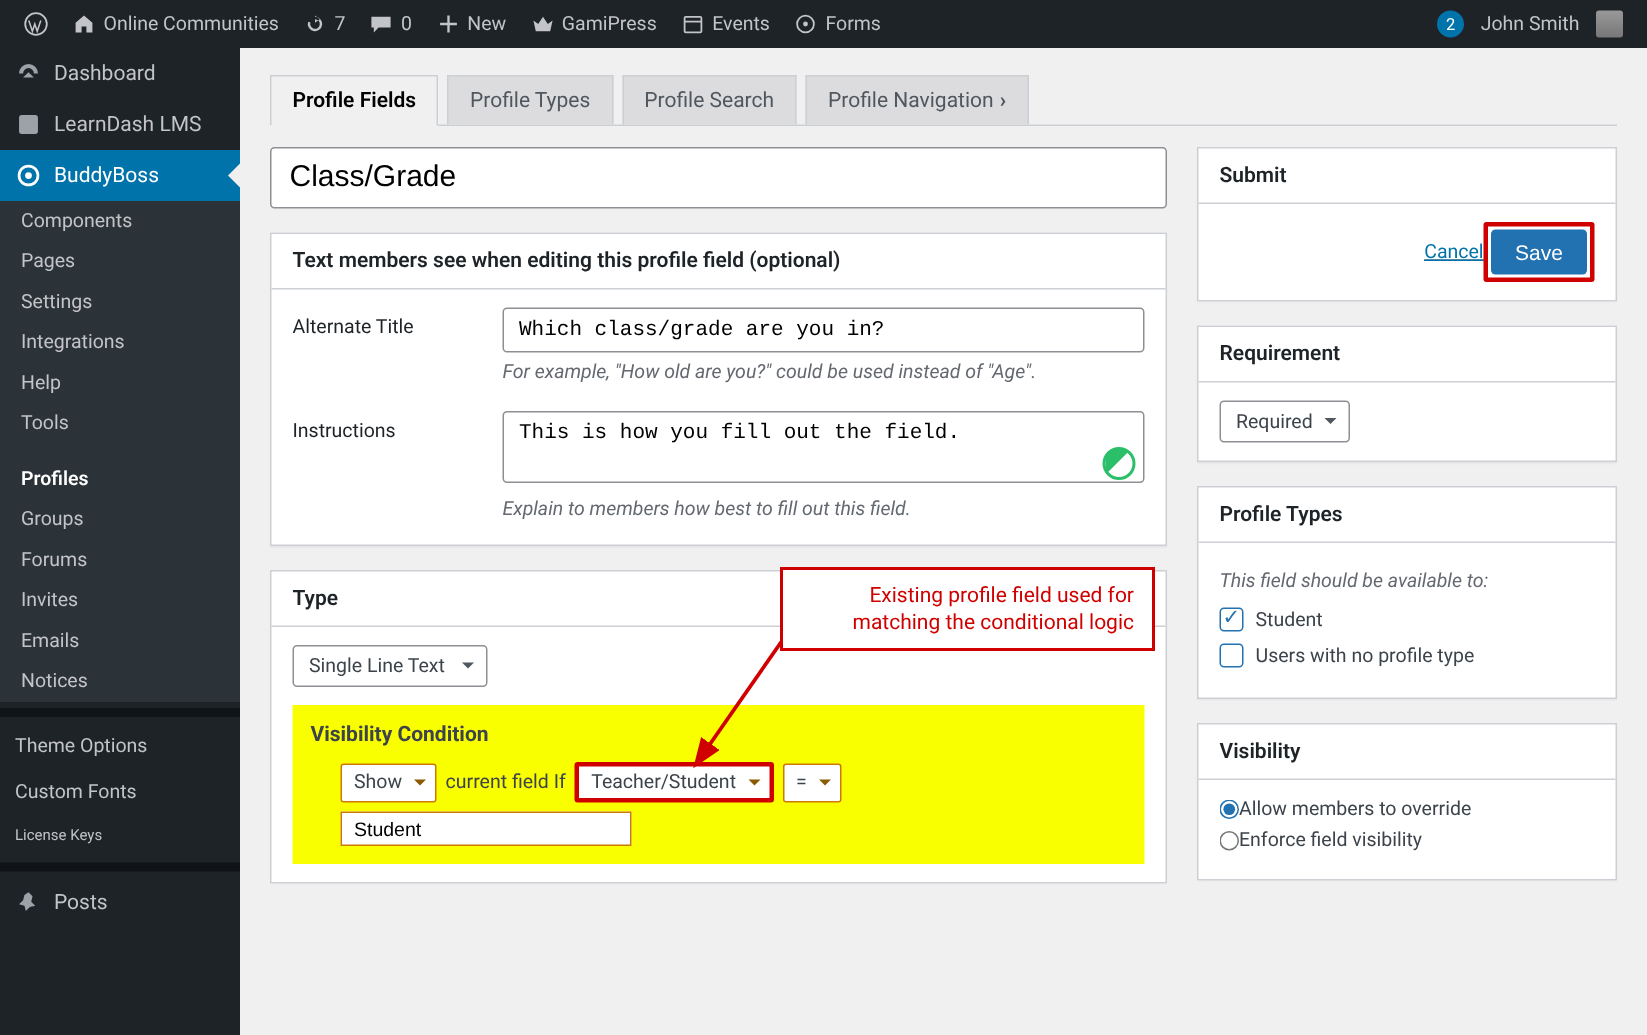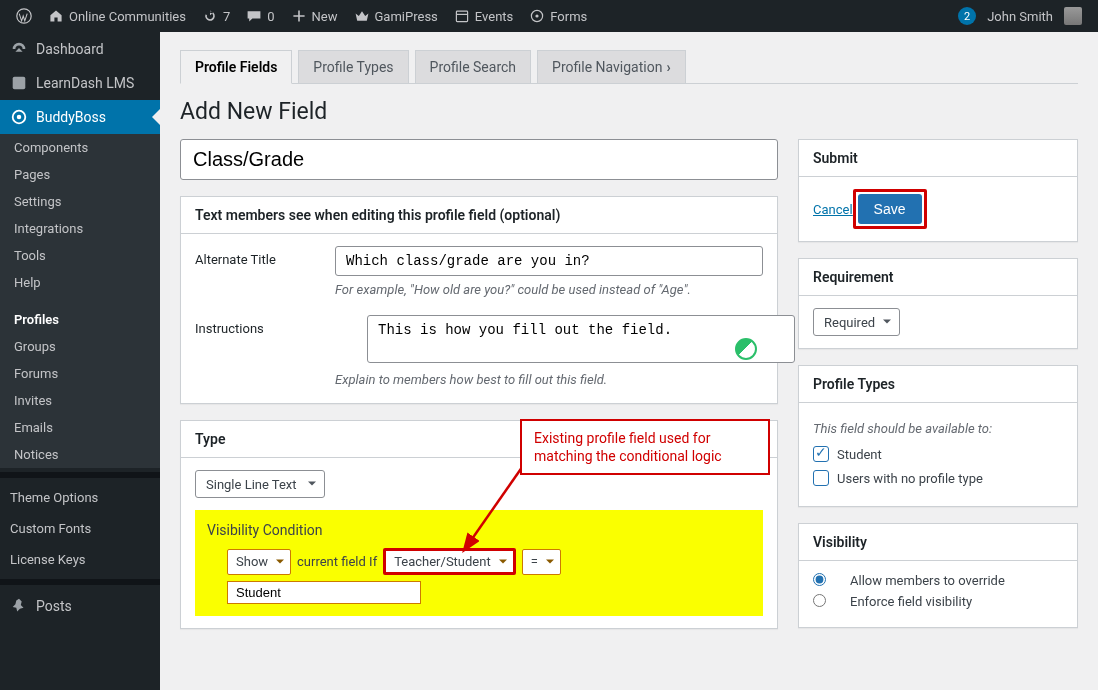--- a/index.html
+++ b/index.html
@@ -119,53 +119,53 @@
   }
   .postbox .hndle{padding:10px 14px;font-weight:600;font-size:14px;color:#1d2327;border-bottom:1px solid #ccd0d4;}
   .postbox .inside{padding:12px 14px;}
 
   .field-row{display:flex;margin-bottom:18px;}
   .field-row label{width:140px;padding-top:6px;color:#1d2327;}
   .field-row .ctrl{flex:1;}
   .field-row input[type=text], .field-row textarea{
     width:100%;border:1px solid #8c8f94;border-radius:3px;padding:6px 10px;font-size:14px;font-family:Liberation Mono, monospace;background:#fff;
   }
-  .field-row textarea{height:48px;resize:none;margin-left:32px;}
+  .field-row textarea{height:48px;resize:none;}
   .hint{font-style:italic;color:#646970;margin-top:6px;font-size:13px;}
 
   .select-like {
     border:1px solid #8c8f94;border-radius:3px;padding:4px 24px 4px 10px;background:#fff;display:inline-flex;align-items:center;min-height:28px;position:relative;font-size:13px;cursor:pointer;
   }
   .select-like::after{content:"";position:absolute;right:8px;top:50%;transform:translateY(-30%);border:4px solid transparent;border-top-color:#50575e;}
 
   
   .cond-box{
     background:#faff00;padding:12px;margin-top:12px;
   }
-  .cond-box h4{font-weight:400;font-size:14px;margin-bottom:10px;}
+  .cond-box h4{font-weight:700;font-size:14px;margin-bottom:10px;}
   .cond-row{display:flex;flex-wrap:wrap;gap:6px;align-items:center;margin-left:20px;}
   .cond-select{
     border:1.5px solid #cc7a00;border-radius:2px;padding:3px 22px 3px 8px;background:#fff;position:relative;min-height:26px;display:inline-flex;align-items:center;font-size:13px;
   }
   .cond-select::after{content:"";position:absolute;right:6px;top:50%;transform:translateY(-30%);border:4px solid transparent;border-top-color:#8a5a00;}
   .cond-text{font-size:13px;}
   .cond-input{border:1.5px solid #cc7a00;padding:3px 8px;font-size:13px;min-width:120px;background:#fff;}
   .red-outline{border:3px solid #d00000 !important;}
 
   
-  .submit-actions{display:flex;justify-content:flex-start;align-items:center;text-decoration:underline;}
+  .submit-actions{display:flex;justify-content:flex-end;align-items:center;text-decoration:underline;}
   .cancel-link{color:#0073aa;text-decoration:underline;cursor:pointer;}
   .save-btn{background:#2271b1;color:#fff;border:none;padding:7px 16px;font-size:14px;border-radius:3px;cursor:pointer;}
   .save-btn-wrap{border:3px solid #d00000;padding:2px;display:inline-block;border-radius:2px;}
 
   .check-list label{display:flex;align-items:center;gap:8px;margin-bottom:8px;font-size:13px;}
   .check-list input[type=checkbox]{width:16px;height:16px;border:1.5px solid #2271b1;border-radius:3px;appearance:none;position:relative;cursor:pointer;}
   .check-list input[type=checkbox]:checked::after{content:"✓";position:absolute;color:#2271b1;font-size:14px;left:1px;top:-3px;}
 
-  .radio-list label{display:flex;align-items:flex-start;gap:24px;margin-bottom:6px;font-size:13px;}
+  .radio-list label{display:flex;align-items:center;gap:0;margin-bottom:6px;font-size:13px;}
   .radio-list input[type=radio]{accent-color:#2271b1;}
 
   
   .callout-box{
     position:absolute;
     border:2px solid #d00000;
     background:#fff;
     padding:8px 12px;
     color:#d00000;
     font-size:14px;
@@ -286,34 +286,34 @@
           <circle cx="10" cy="10" r="2.5" fill="currentColor"></circle>
         </svg>
       </span>
     <span>BuddyBoss</span>
   </div>
   <div class="submenu">
     <div class="sub-item">Components</div>
     <div class="sub-item">Pages</div>
     <div class="sub-item">Settings</div>
     <div class="sub-item">Integrations</div>
+    <div class="sub-item">Help</div>
     <div class="sub-item">Tools</div>
-    <div class="sub-item">Help</div>
     <div style="height:10px"></div>
     <div class="sub-item current">Profiles</div>
     <div class="sub-item">Groups</div>
     <div class="sub-item">Forums</div>
     <div class="sub-item">Invites</div>
     <div class="sub-item">Emails</div>
     <div class="sub-item">Notices</div>
   </div>
   <div class="sep"></div>
   <div class="menu-item" style="font-size:13px">Theme Options</div>
   <div class="menu-item" style="font-size:13px">Custom Fonts</div>
-  <div class="menu-item" style="font-size:13px">License Keys</div>
+  <div class="menu-item" style="font-size:10px">License Keys</div>
   <div class="sep"></div>
   <div class="menu-item">
     <span class="m-icon">
         <svg viewBox="0 0 20 20" width="18" height="18">
           <path d="M10 2l3 3-1 4 3 3-4 1-3 3-1-4-4-1 3-3 1-4z" fill="currentColor"></path>
         </svg>
       </span>
     <span>Posts</span>
   </div>
 </div>
@@ -323,21 +323,20 @@
   <div class="nav-tabs">
     <div class="nav-tab active">Profile Fields</div>
     <div class="nav-tab">Profile Types</div>
     <div class="nav-tab">Profile Search</div>
     <div class="nav-tab">
       <span>Profile Navigation</span>
       <span style="font-weight:bold;">›</span>
     </div>
   </div>
 
-  <h1>Add New Field</h1>
 
   <div class="layout">
 
     <div class="col-main" style="position:relative">
       <input class="title-input" type="text" value="Class/Grade" style="">
 
       <div class="postbox">
         <div class="hndle">Text members see when editing this profile field (optional)</div>
         <div class="inside">
           <div class="field-row">
@@ -354,21 +353,21 @@
                 <textarea style="">This is how you fill out the field.</textarea>
                 <span class="g-bubble"></span>
               </div>
               <div class="hint">Explain to members how best to fill out this field.</div>
             </div>
           </div>
         </div>
       </div>
 
       
-      <div class="callout-box" style="left:340px;top:280px;">
+      <div class="callout-box" style="left:340px;top:280px;text-align:right;">
         <span>Existing profile field used for matching the conditional logic</span>
       </div>
       <svg class="arrow-layer" width="600" height="560">
         <defs>
           <marker id="ah" markerWidth="10" markerHeight="10" refX="6" refY="3" orient="auto">
             <path d="M0,0 L0,6 L8,3 z" fill="#d00000"></path>
           </marker>
         </defs>
         <path d="M345 324 L285 410" stroke="#d00000" stroke-width="2.5" fill="none" marker-end="url(#ah)"></path>
       </svg>

